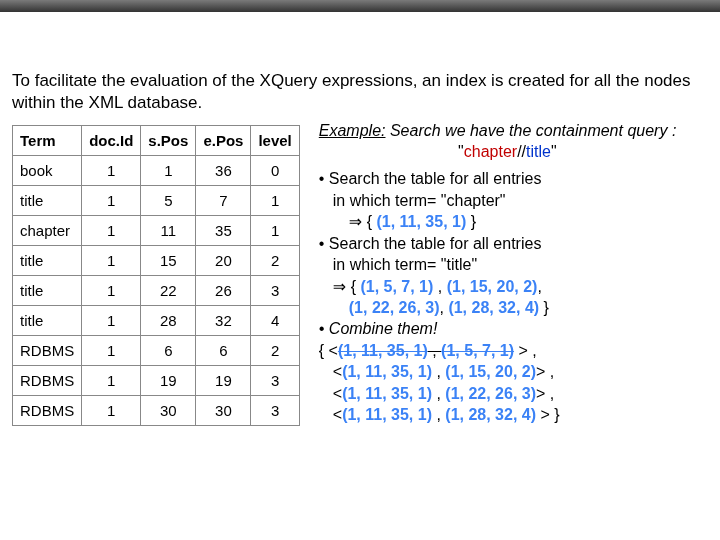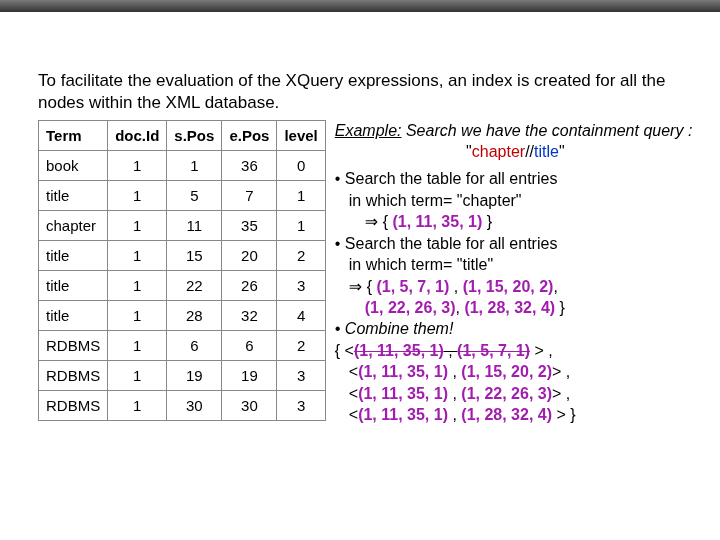--- a/index.html
+++ b/index.html
@@ -10,38 +10,38 @@
     font-family: Arial, sans-serif;
     background: #fff;
     color: #000;
     font-size: 16px;
   }
   .slide {
     position: relative;
     width: 720px;
     height: 540px;
     box-sizing: border-box;
-    padding: 70px 24px 0 38px;
+    padding: 70px 24px 0 12px;
   }
   .topbar {
     position: absolute;
     top: 0; left: 0;
     width: 100%;
     height: 12px;
     background: linear-gradient(#7a7a7a,#333);
   }
   .intro {
     font-size: 17px;
     line-height: 1.28;
     margin-bottom: 6px;
   }
   .body-row {
     display: flex;
-    align-items: flex-start;
-    gap: 9px;
+    align-items: flex-end;
+    gap: 19px;
   }
   table {
     border-collapse: collapse;
     font-size: 15px;
   }
   th, td {
     border: 1px solid #888;
     padding: 6px 7px;
     background: #fff;
     text-align: left;
@@ -52,21 +52,21 @@
   th.c { text-align: center; }
   .right {
     font-size: 16px;
     line-height: 1.34;
     flex: 1;
   }
   .right .underline { text-decoration: underline; font-style: italic; }
   .right .italic { font-style: italic; }
   .chap { color: #c00000; }
   .ttl { color: #0033cc; }
-  .tuple { color: #a21caf; font-weight: bold; }
+  .tuple { color: #3b82f6; font-weight: bold; }
   .strike { text-decoration: line-through; }
   .arrow { font-family: 'Segoe UI Symbol', Arial; }
   .indent1 { padding-left: 14px; }
   .indent2 { padding-left: 30px; }
   .footer {
     position: absolute;
     bottom: 18px;
     left: 0;
     width: 100%;
     text-align: center;

